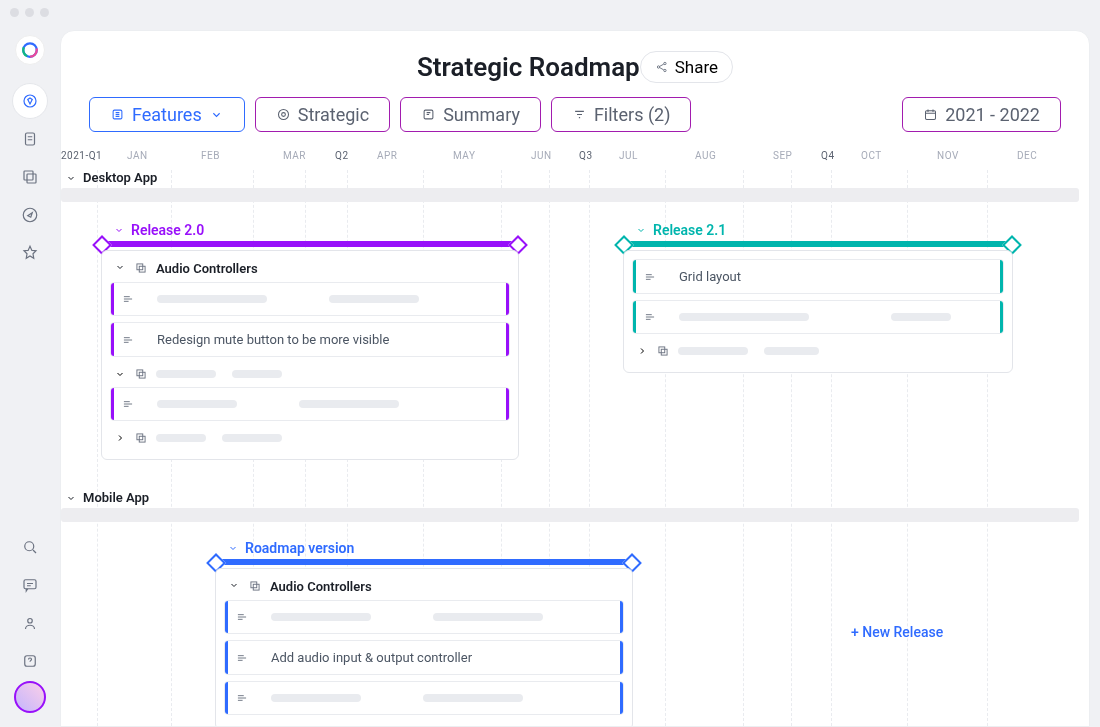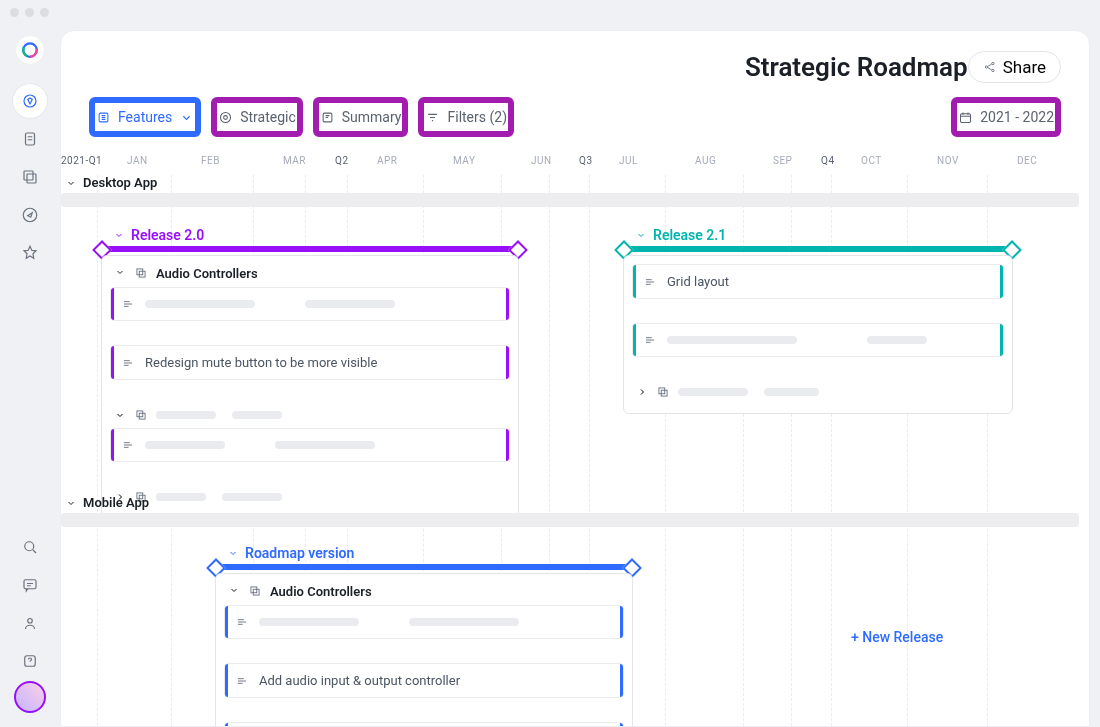--- a/index.html
+++ b/index.html
@@ -10,25 +10,25 @@
 .sidebar{width:60px;background:#f0f1f4;display:flex;flex-direction:column;align-items:center;padding-top:35px;gap:2px}
 .logo{width:30px;height:30px;border-radius:50%;background:#fff;border:1px solid #eee;display:flex;align-items:center;justify-content:center;margin-bottom:16px}
 .logo svg{width:18px;height:18px}
 .nav-ic{width:36px;height:36px;display:flex;align-items:center;justify-content:center;border-radius:50%;cursor:pointer;color:#6b7280}
 .nav-ic.active{background:#fff;color:#2F6BFF;border:1px solid #e5e7eb}
 .nav-ic svg{width:18px;height:18px;stroke:currentColor;fill:none;stroke-width:1.6}
 .sidebar-spacer{flex:1}
 .avatar{width:32px;height:32px;border-radius:50%;border:2px solid #9810FA;background:linear-gradient(45deg,#c4b5fd,#fbcfe8);margin-bottom:14px}
 .main{flex:1;background:#fff;margin:30px 10px 0 0;border-radius:14px 14px 0 0;border:1px solid #eceef1;display:flex;flex-direction:column;overflow:hidden}
 .hdr{padding:20px 28px 14px}
-.title-row{display:flex;align-items:center;justify-content:flex-end;margin-bottom:14px}
+.title-row{display:flex;align-items:center;justify-content:center;margin-bottom:14px}
 h1{font-size:26px;font-weight:600;color:#1b1f27}
 .share{border:1px solid #e3e5ea;background:#fff;border-radius:18px;padding:5px 14px;font-size:17px;display:flex;align-items:center;gap:6px;cursor:pointer}
 .toolbar{display:flex;align-items:center;gap:10px}
-.btn{border:6px solid #a21caf;background:#fff;border-radius:6px;padding:6px 1px;font-size:14px;color:#5b6270;display:flex;align-items:center;gap:7px;cursor:pointer}
+.btn{border:1px solid #a21caf;background:#fff;border-radius:6px;padding:6px 20px;font-size:18px;color:#5b6270;display:flex;align-items:center;gap:7px;cursor:pointer}
 .btn.primary{border-color:#2F6BFF;color:#2F6BFF}
 .btn svg{width:15px;height:15px;stroke:currentColor;fill:none;stroke-width:1.7}
 .toolbar-spacer{flex:1}
 .canvas{position:relative;flex:1;overflow:hidden}
 .timeline{position:absolute;left:0;right:0;top:0;height:24px;background:#fff;z-index:3}
 .tl-lbl{position:absolute;top:4px;font-size:10px;color:#a6abb8;font-weight:400;letter-spacing:.5px}
 .tl-lbl.q{color:#5b6270}
 .grid{position:absolute;left:0;right:0;top:24px;bottom:0}
 .gline{position:absolute;top:0;bottom:0;border-left:1px dashed #e9ebef}
 .section{position:absolute;left:0;right:10px}
@@ -44,21 +44,21 @@
 .purple .rel-bar{background:#9810FA}
 .purple .rel-bar::before,.purple .rel-bar::after{border-color:#9810FA}
 .teal .rel-title{color:#00B5AD}
 .teal .rel-bar{background:#00B5AD}
 .teal .rel-bar::before,.teal .rel-bar::after{border-color:#00B5AD}
 .blue .rel-title{color:#2F6BFF}
 .blue .rel-bar{background:#2F6BFF}
 .blue .rel-bar::before,.blue .rel-bar::after{border-color:#2F6BFF}
 .card{position:absolute;background:#fff;border:1px solid #e3e5ea;border-radius:6px;padding:8px}
 .card-hdr{display:flex;align-items:flex-start;gap:8px;font-size:13px;font-weight:600;color:#1b1f27;padding:2px 0 6px 4px}
-.item{display:flex;align-items:center;gap:10px;border:1px solid #e9ebef;border-radius:4px;padding:9px 10px;margin-bottom:24px;font-size:13px;color:#4b5563;position:relative}
+.item{display:flex;align-items:center;gap:22px;border:1px solid #e9ebef;border-radius:4px;padding:9px 10px;margin-bottom:6px;font-size:13px;color:#4b5563;position:relative}
 .item .bl,.item .br{position:absolute;top:0;bottom:0;width:3px}
 .item .bl{left:0;border-radius:3px 0 0 3px}
 .item .br{right:0;border-radius:0 3px 3px 0}
 .purple-b{background:#9810FA}
 .teal-b{background:#00B5AD}
 .blue-b{background:#2F6BFF}
 .ph{height:8px;border-radius:4px;background:#e9ebef}
 .sub{display:flex;align-items:center;gap:8px;padding:4px 0 6px 4px}
 .newrel{position:absolute;color:#2F6BFF;font-size:14px;font-weight:500;cursor:pointer}
 .chev{width:12px;height:12px;stroke:currentColor;fill:none;stroke-width:2}

